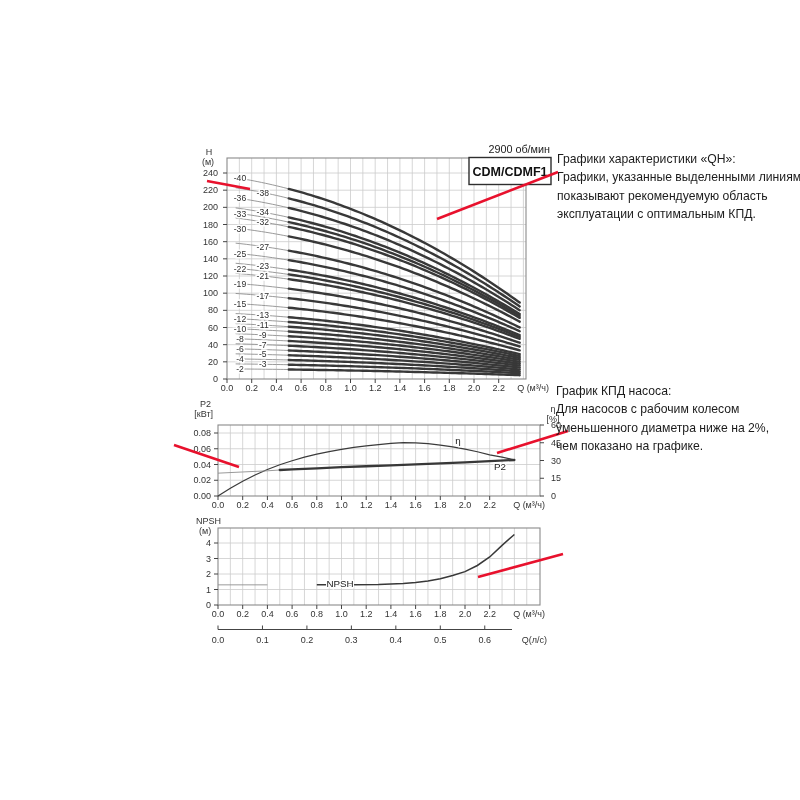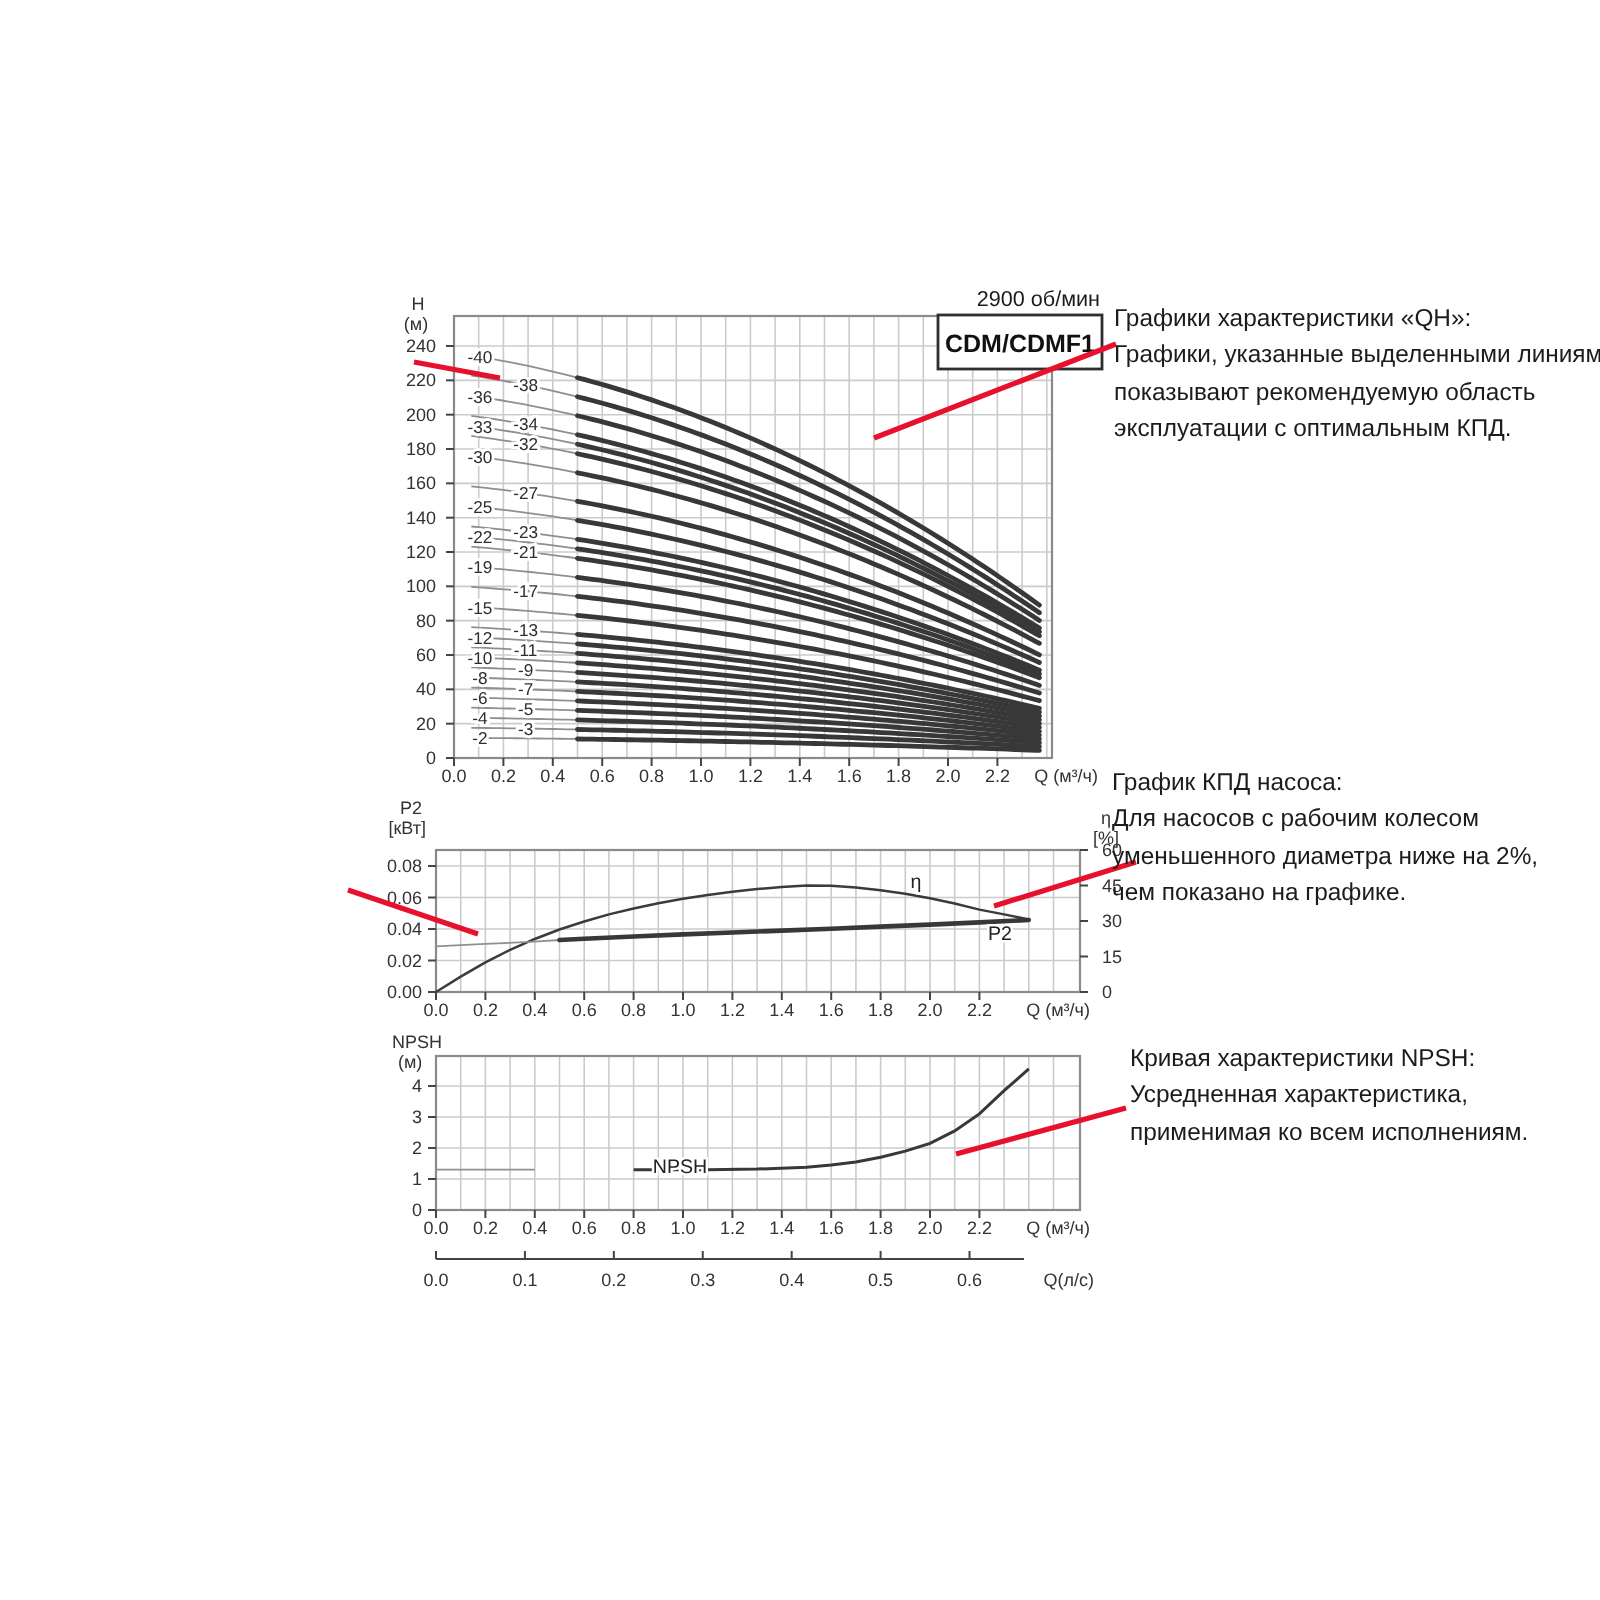--- a/index.html
+++ b/index.html
@@ -379,16 +379,13 @@
 Графики, указанные выделенными линиями,
 показывают рекомендуемую область
 эксплуатации с оптимальным КПД.</div>
 
 
   <div class="note" style="left:556px;top:382px;width:228px">График КПД насоса:
 Для насосов с рабочим колесом
 уменьшенного диаметра ниже на 2%,
 чем показано на графике.</div>
 
-  <div class="note" style="left:565px;top:520px;width:230px">Кривая характеристики NPSH:
-Усредненная характеристика,
-применимая ко всем исполнениям.</div>
 </div>
 
 </body></html>

